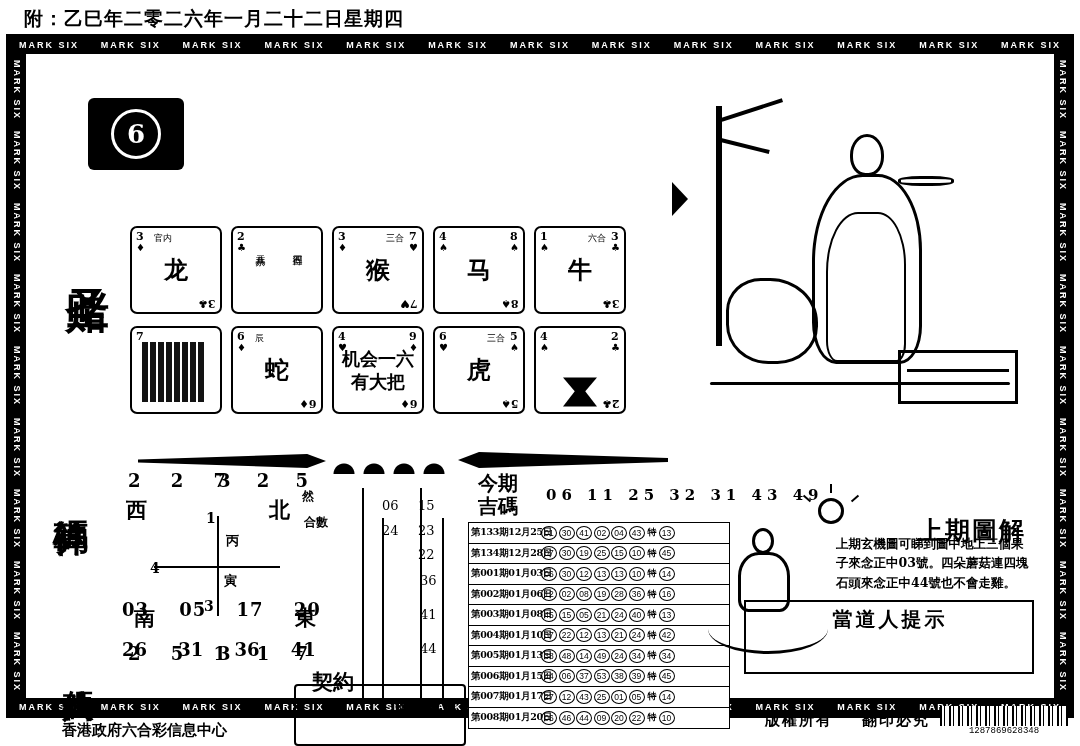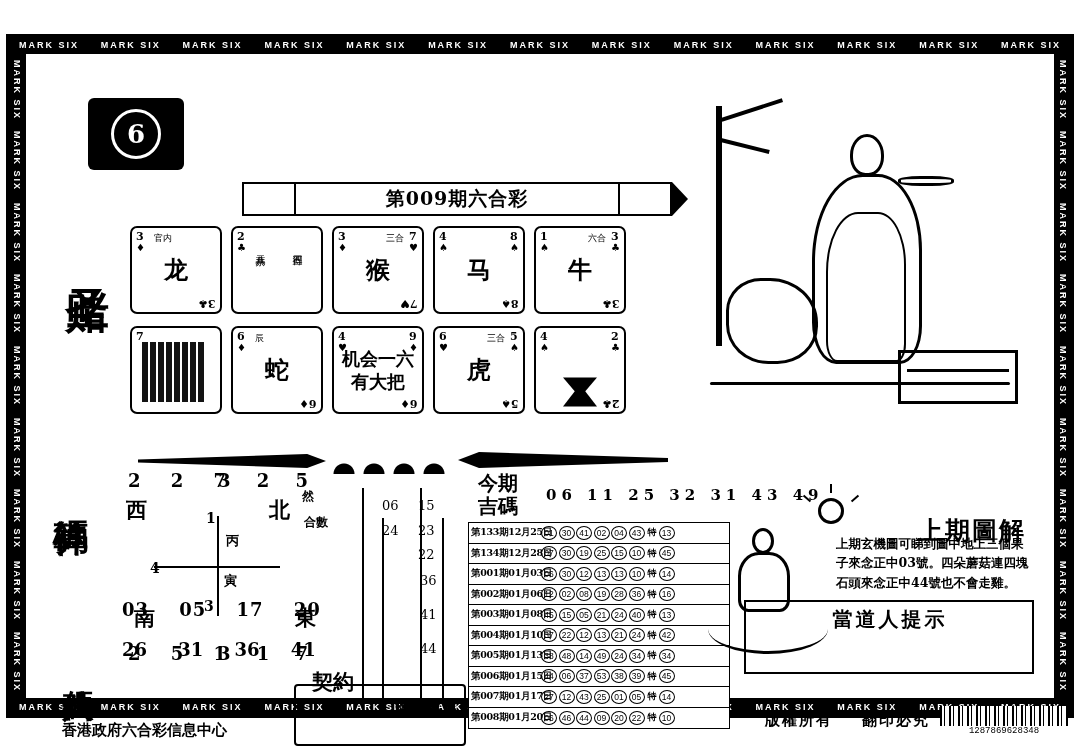--- a/index.html
+++ b/index.html
@@ -336,20 +336,21 @@
     width:100%; height:20px;
     background:repeating-linear-gradient(90deg,#000 0 2px,#fff 2px 4px,#000 4px 5px,#fff 5px 9px);
   }
   .bc-num { font-size:9px; font-family:"Liberation Mono", monospace; text-align:center; }
 </style>
 </head>
 <body>
 
 <div class="page">
 
+  <div class="topline">附：乙巳年二零二六年一月二十二日星期四</div>
 
   <div class="frame">
 
     <div class="strip-h strip-top">
         <span>MARK SIX</span>
         <span>MARK SIX</span>
         <span>MARK SIX</span>
         <span>MARK SIX</span>
         <span>MARK SIX</span>
         <span>MARK SIX</span>
@@ -396,25 +397,20 @@
         <span>MARK SIX</span>
         <span>MARK SIX</span>
         <span>MARK SIX</span>
         <span>MARK SIX</span>
       </div>
 
     <div class="inner">
 
       <div class="logo-badge">
         <div class="circ">6</div>
-      </div>
-      <div class="ribbon">
-        <div class="seg"></div>
-        <div class="txt">第009期六合彩</div>
-        <div class="seg last"></div>
       </div>
       <div class="ribbon-tail"></div>
 
       <div class="side-word">赌圣</div>
 
       <div class="cards">
         <div class="card-row">
           <div class="card">
             <div class="tl"><span>3</span><span class="pip">♦</span></div>
             <div class="note-tl">官内</div>

